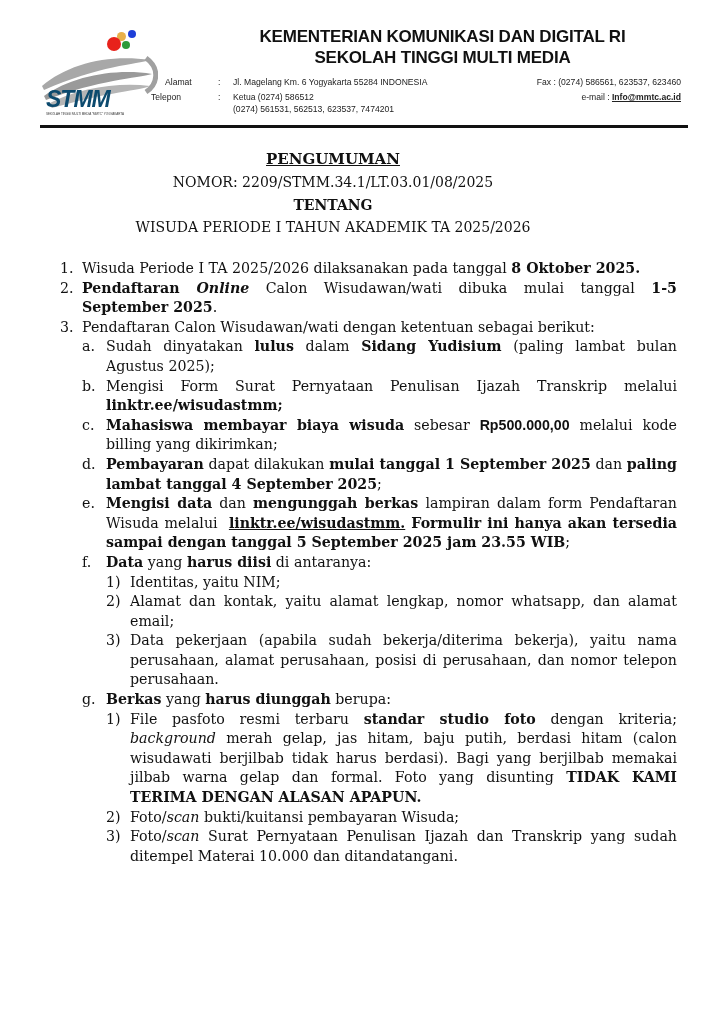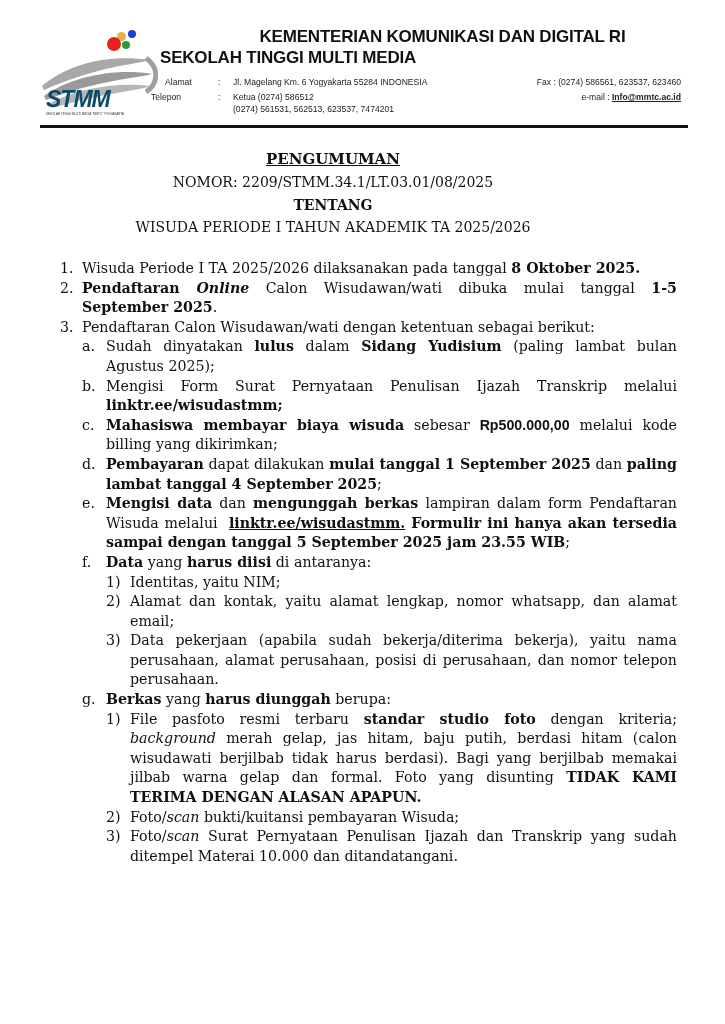--- a/index.html
+++ b/index.html
@@ -4,21 +4,21 @@
 <style>
   html, body { margin:0; padding:0; background:#ffffff; }
   body { width:725px; height:1024px; position:relative; overflow:hidden; color:#111; }
   .sans { font-family: "Liberation Sans", sans-serif; }
   .serif { font-family: "DejaVu Serif", "Liberation Serif", serif; }
 
   
   #logo { position:absolute; left:38px; top:24px; width:120px; height:96px; }
   .dot { position:absolute; border-radius:50%; }
   #org-title1 { position:absolute; left:160px; right:0; top:27px; text-align:center; font-size:17px; font-weight:bold; letter-spacing:-0.2px; }
-  #org-title2 { position:absolute; left:160px; right:0; top:48px; text-align:left; font-size:17px; font-weight:bold; letter-spacing:-0.2px; }
+  #org-title2 { position:absolute; left:160px; right:0; top:48px; text-align:center; font-size:17px; font-weight:bold; letter-spacing:-0.2px; }
   .hdr { position:absolute; font-size:8.6px; color:#222; white-space:nowrap; }
   #rule-thick { position:absolute; left:40px; top:125px; width:648px; height:3px; background:#111; }
 
   
   .center { position:absolute; left:0; width:666px; text-align:center; }
   #pengumuman { top:150px; font-size:15px; font-weight:bold; text-decoration:underline; }
   #nomor { top:174px; font-size:14px; }
   #tentang { top:197px; font-size:14px; font-weight:bold; }
   #wisuda-title { top:219px; font-size:14px; }
 

